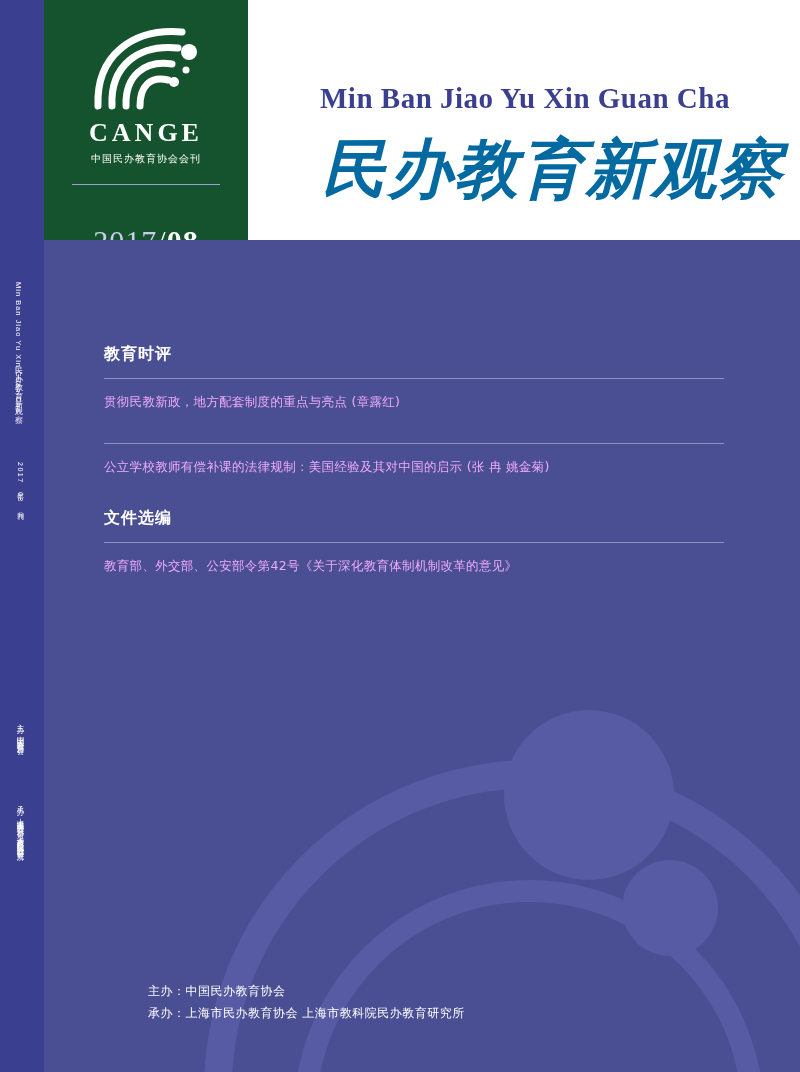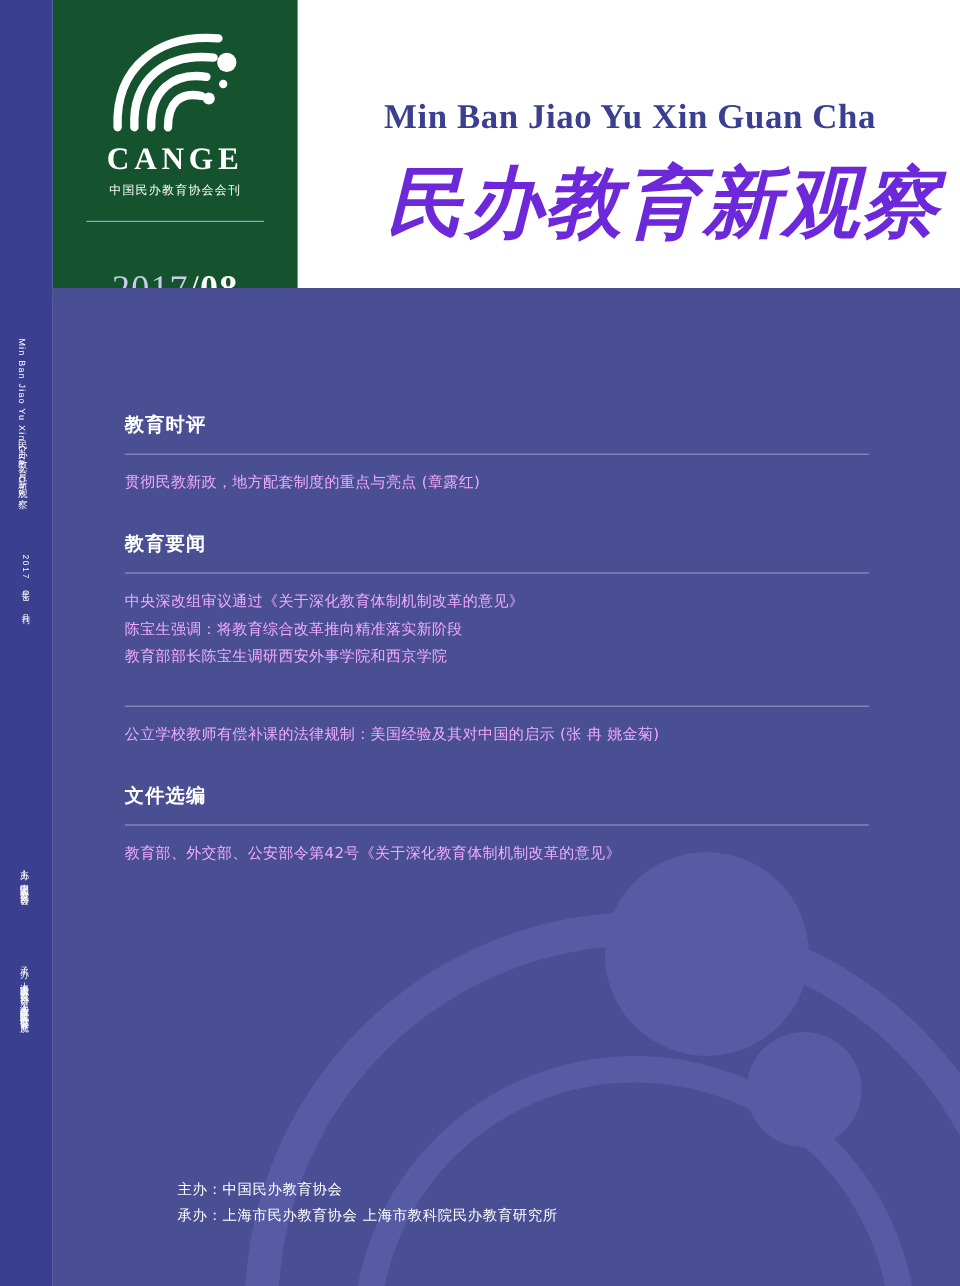--- a/index.html
+++ b/index.html
@@ -154,21 +154,21 @@
     font-family: "Liberation Serif", serif;
     font-weight: bold;
     font-size: 29px;
     letter-spacing: 0.5px;
     white-space: nowrap;
   }
   .title-cn {
     position: absolute;
     left: 278px;
     top: 126px;
-    color: #6d28d9;
+    color: #0369a1;
     font-size: 64px;
     font-weight: bold;
     font-family: "DejaVu Sans", sans-serif;
     letter-spacing: 2px;
     white-space: nowrap;
     font-style: italic;
   }
 
   
   .body-area {
@@ -284,27 +284,20 @@
     <div class="deco-arc" style="left:250px; top:640px; width:470px; height:470px; border-width:22px;"></div>
 
     <div class="toc">
 
       <div class="sec">
         <div class="sec-title">教育时评</div>
         <div class="sec-rule"></div>
         <div class="entry">贯彻民教新政，地方配套制度的重点与亮点 (章露红)</div>
       </div>
 
-      <div class="sec">
-        <div class="sec-title">教育要闻</div>
-        <div class="sec-rule"></div>
-        <div class="entry">中央深改组审议通过《关于深化教育体制机制改革的意见》</div>
-        <div class="entry">陈宝生强调：将教育综合改革推向精准落实新阶段</div>
-        <div class="entry">教育部部长陈宝生调研西安外事学院和西京学院</div>
-      </div>
 
       <div class="sec">
         <div class="sec-rule"></div>
         <div class="entry">公立学校教师有偿补课的法律规制：美国经验及其对中国的启示 (张 冉  姚金菊)</div>
       </div>
 
       <div class="sec">
         <div class="sec-title">文件选编</div>
         <div class="sec-rule"></div>
         <div class="entry">教育部、外交部、公安部令第42号《关于深化教育体制机制改革的意见》</div>

